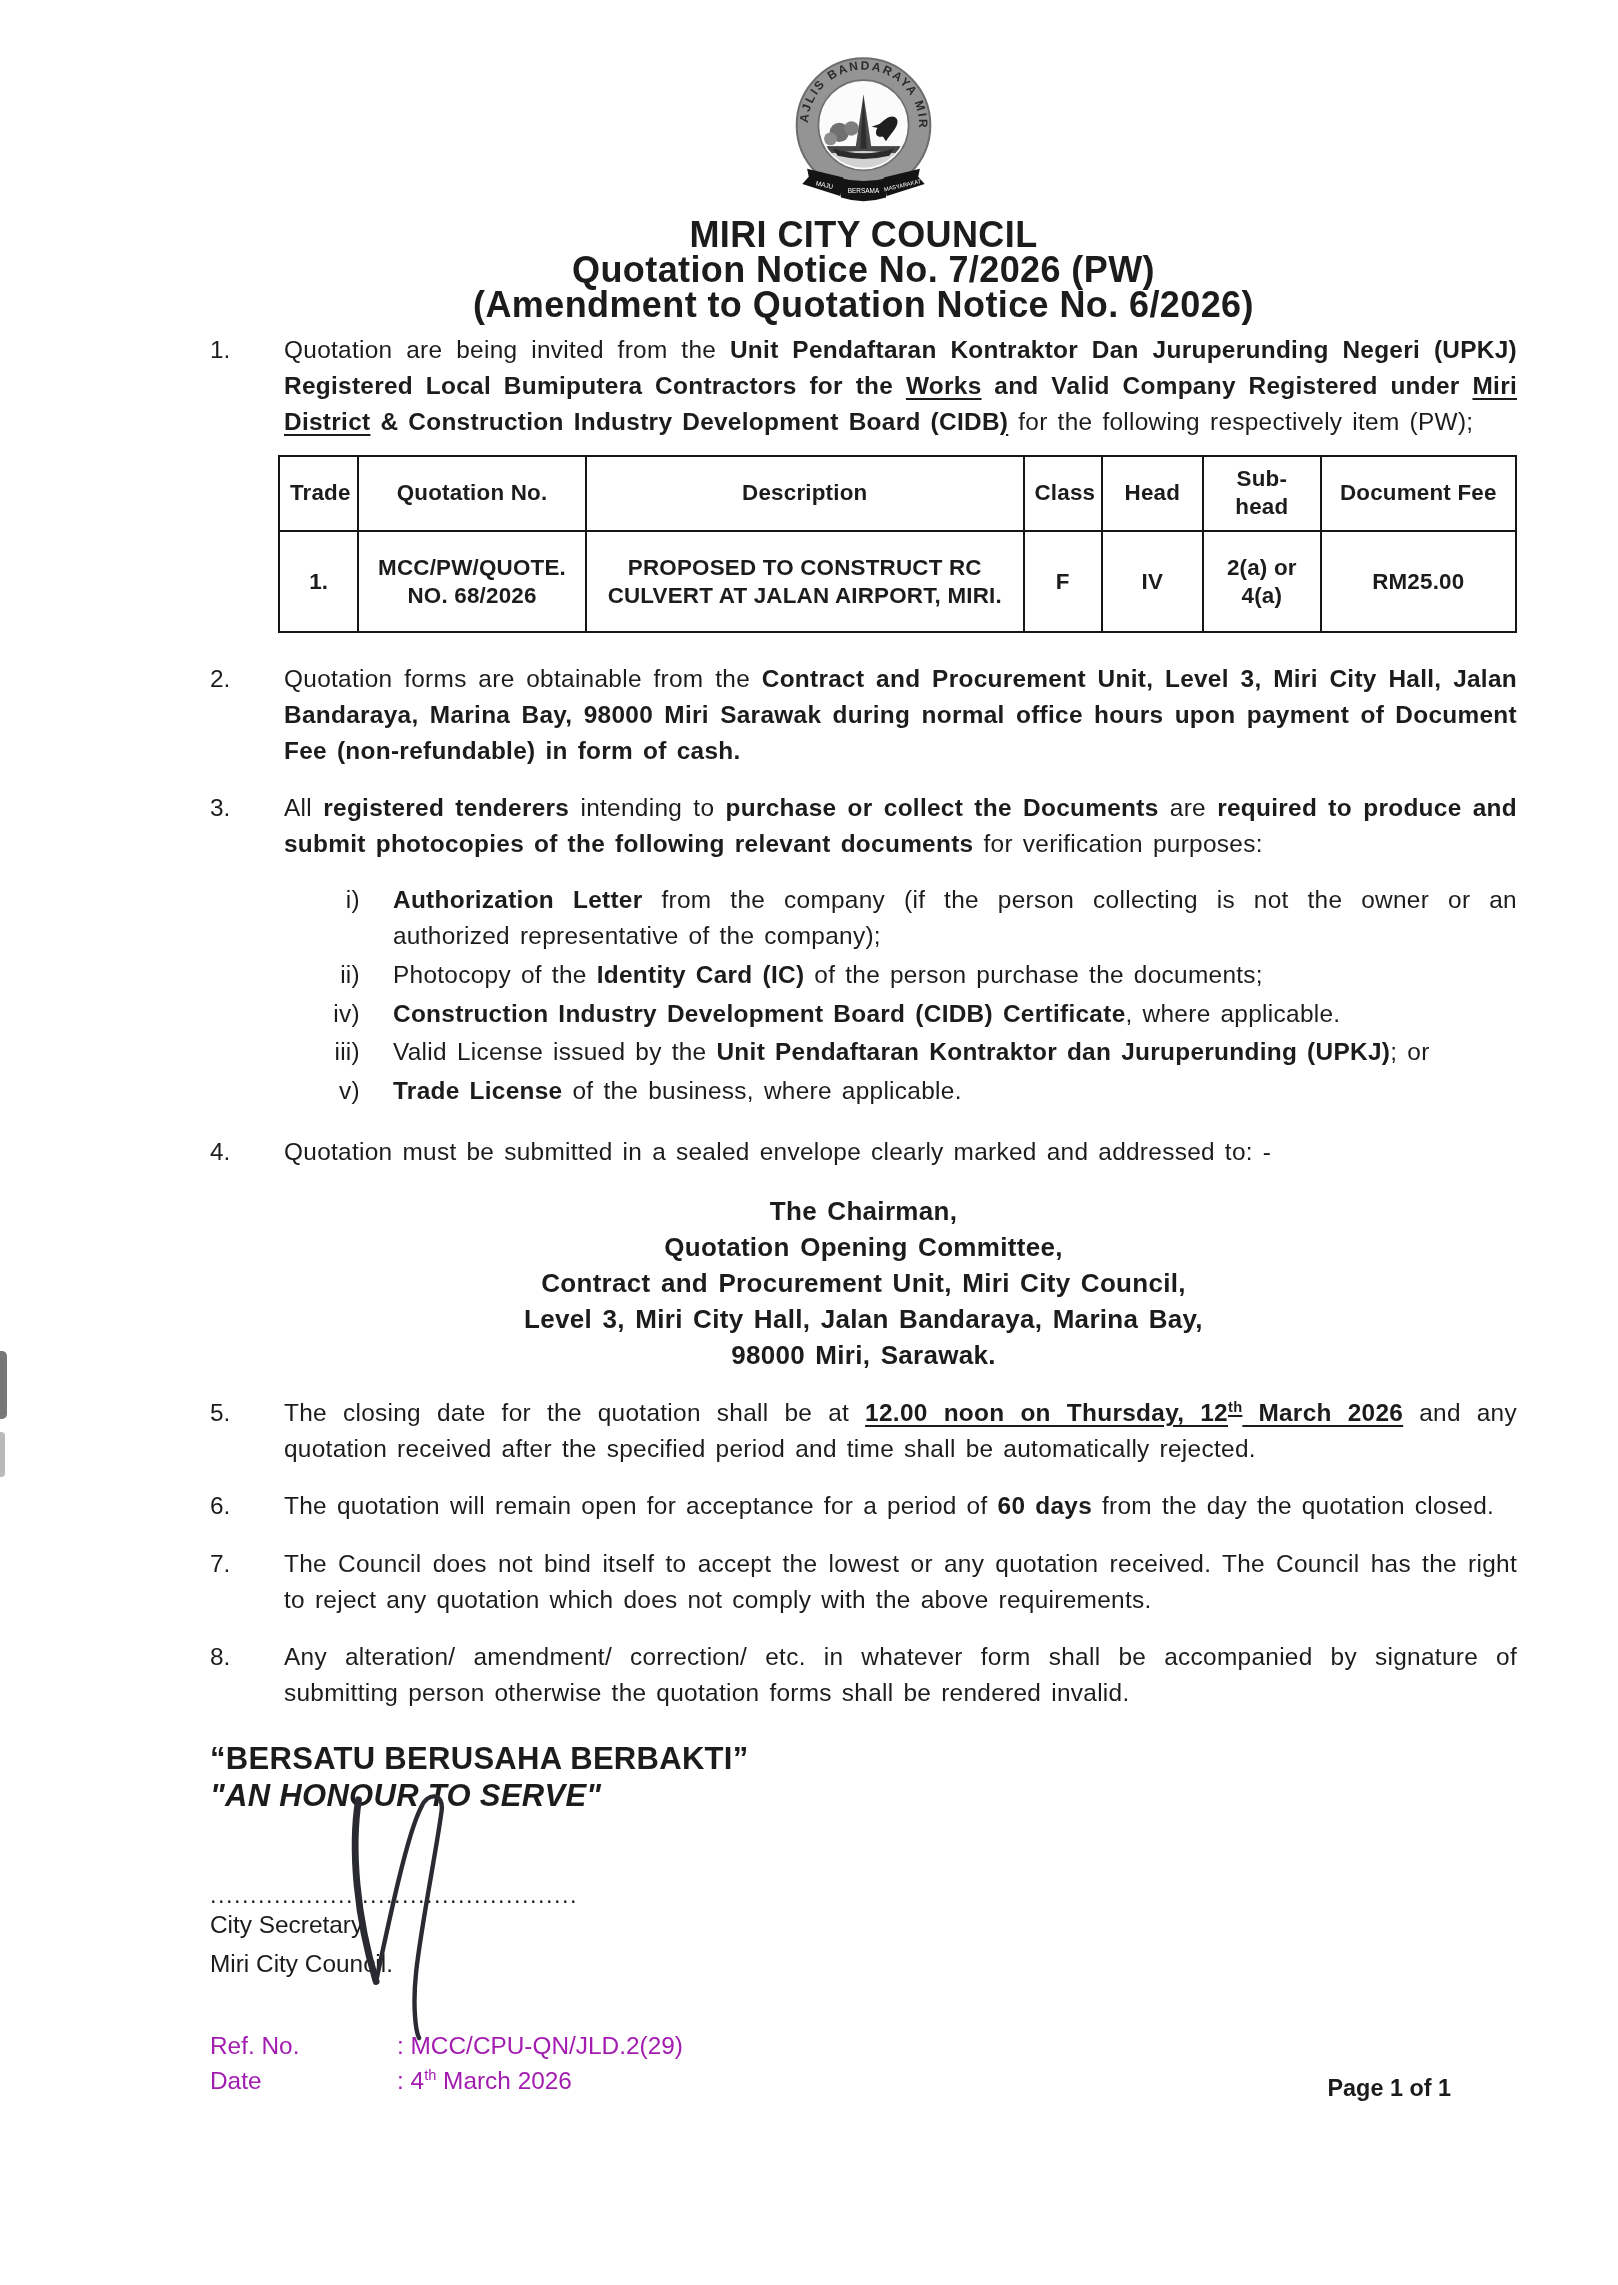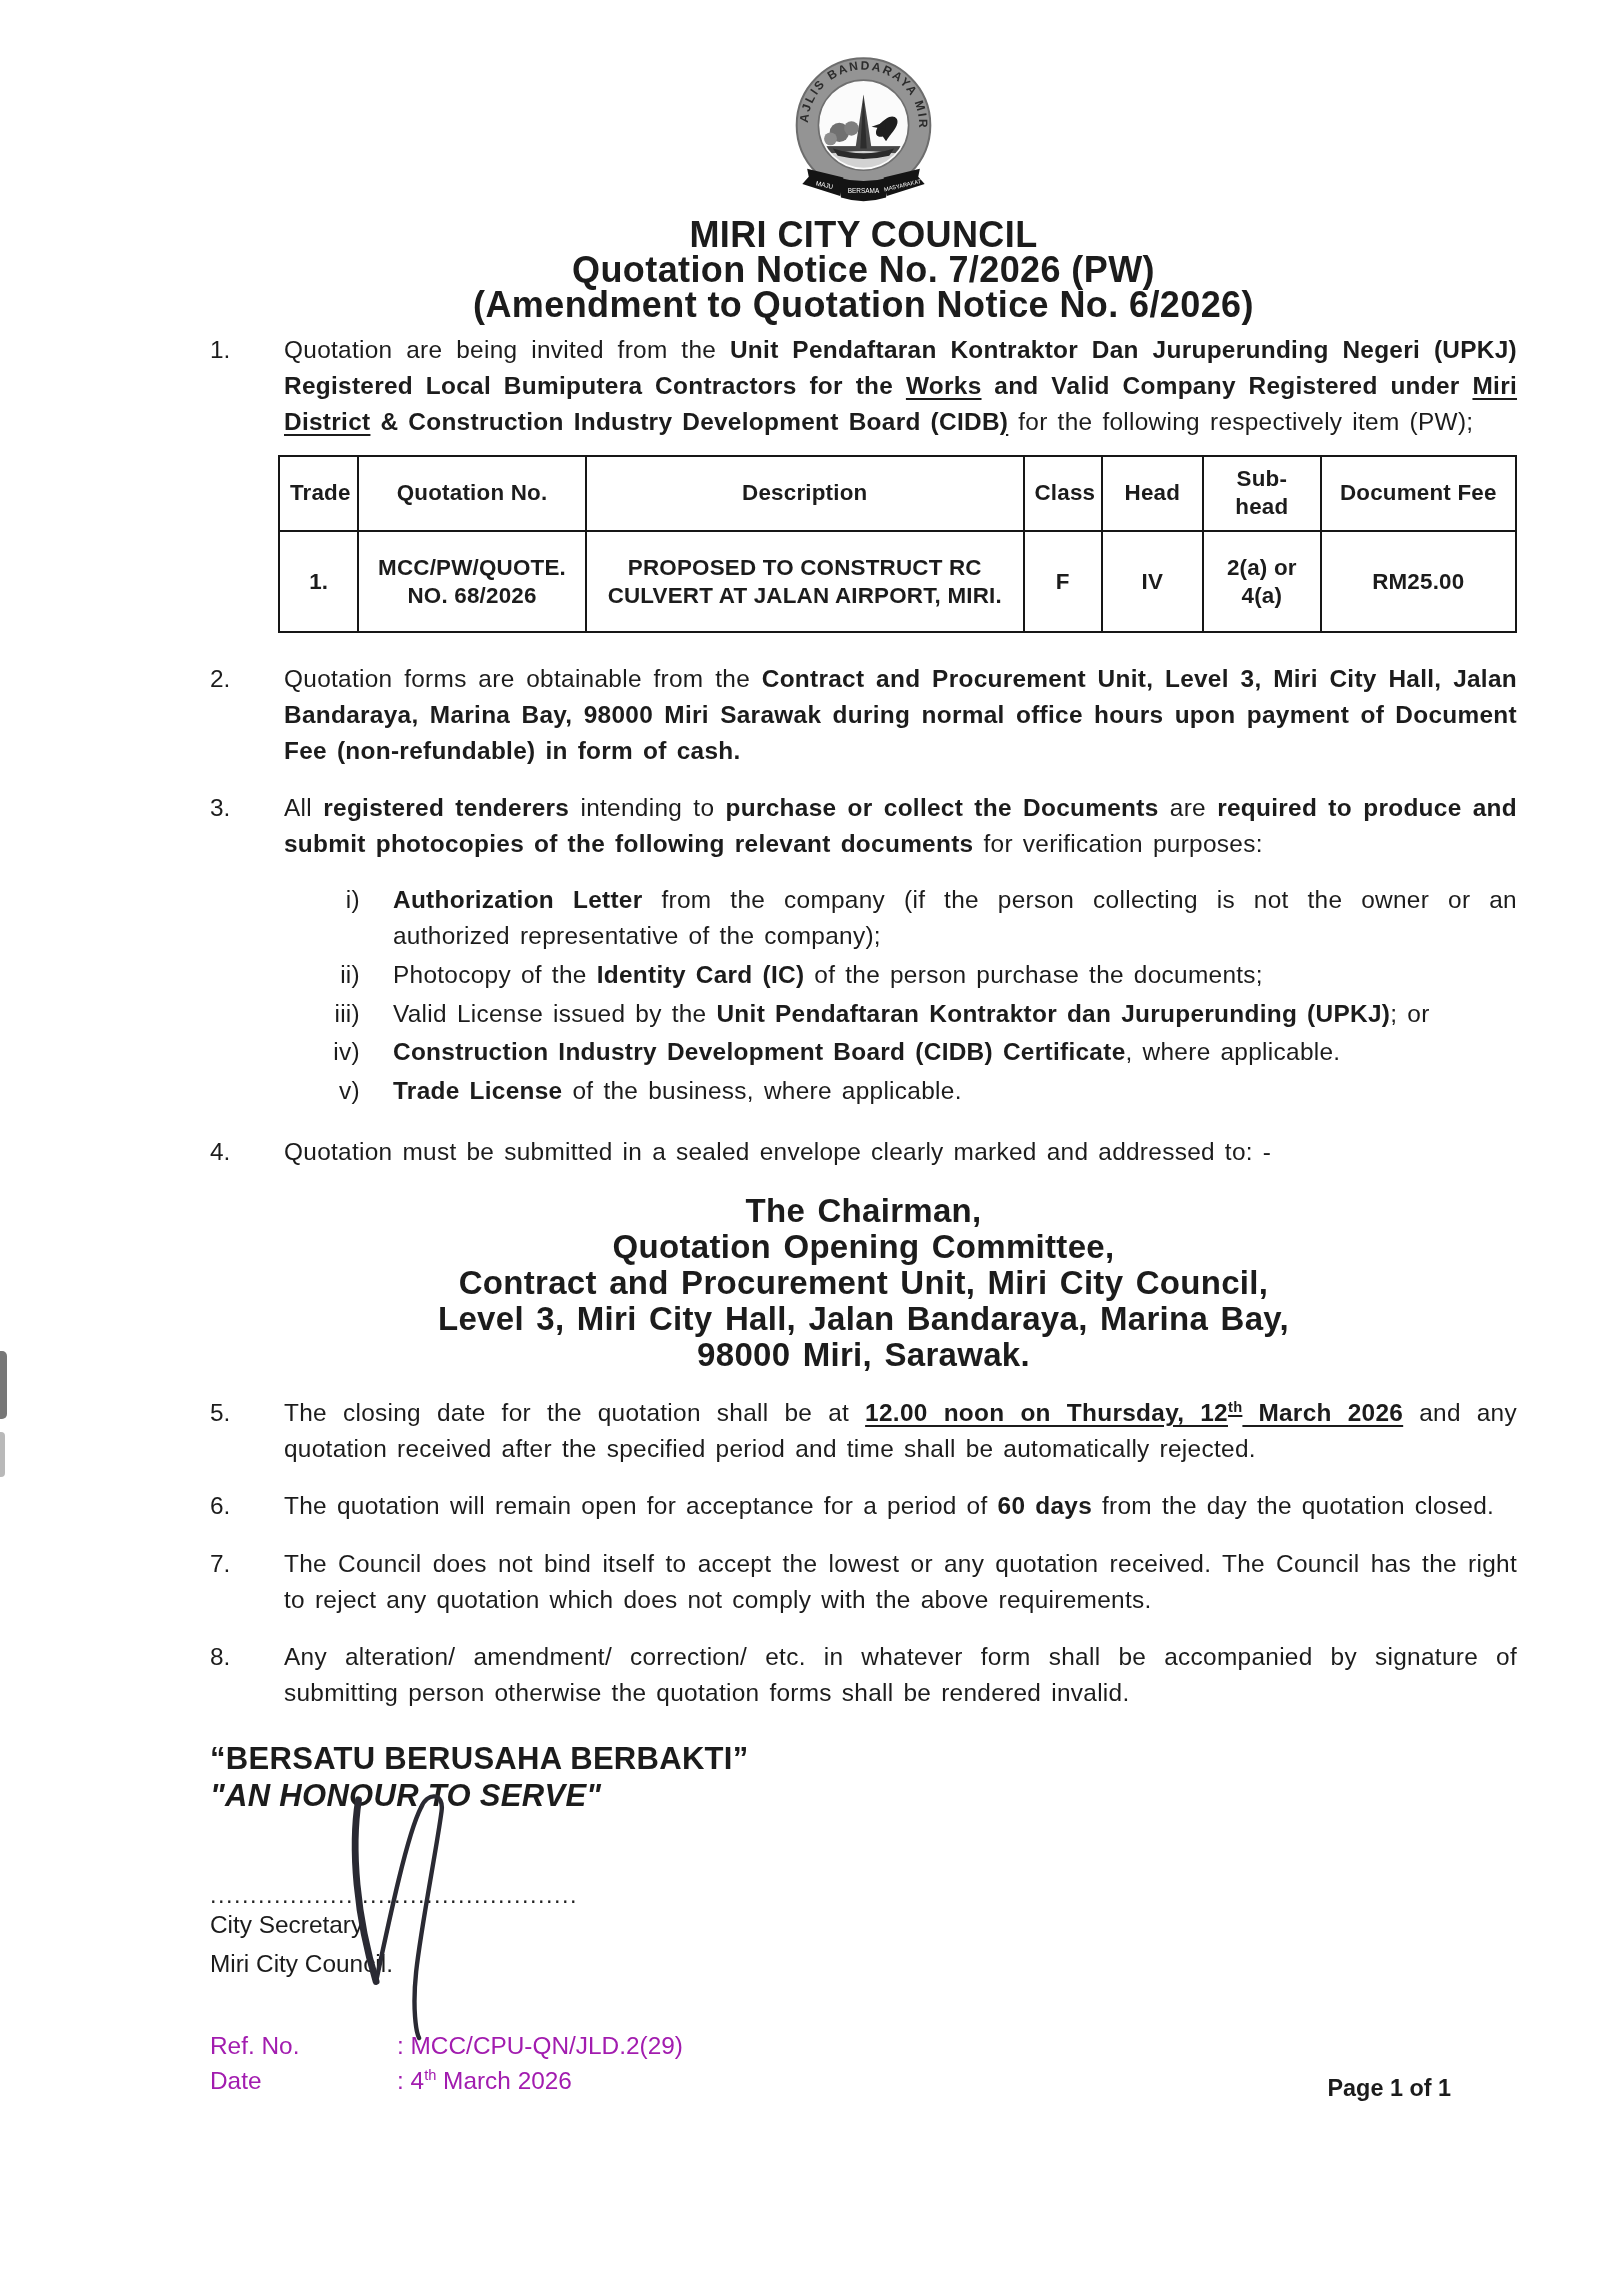--- a/index.html
+++ b/index.html
@@ -33,21 +33,21 @@
   .cell-left{text-align:left;padding-left:12.7px;}
   .cell-desc{text-align:justify;padding:7.8px 13.7px;}
   col.c-item{width:6.4%;}col.c-qno{width:18.4%;}col.c-desc{width:35.4%;}
   col.c-class{width:6.3%;}col.c-head{width:8.2%;}col.c-sub{width:9.5%;}col.c-fee{width:15.8%;}
   
   .sublist{margin:19.5px 0 2px 29px;}
   .sub-item{display:flex;margin-bottom:2.9px;}
   .sub-num{width:47px;flex:none;text-align:right;font-size:24.4px;line-height:36px;}
   .sub-body{flex:1;margin-left:33px;font-size:24.4px;line-height:36px;text-align:justify;letter-spacing:0.3px;word-spacing:2.9px;}
   
-  .address{margin:23.4px 0 0 -74px;text-align:center;font-weight:bold;font-size:33px;line-height:36px;letter-spacing:0.3px;}
+  .address{margin:23.4px 0 0 -74px;text-align:center;font-weight:bold;font-size:26px;line-height:36px;letter-spacing:0.3px;}
   
   .motto{margin-top:33px;font-weight:bold;font-size:31px;line-height:29px;letter-spacing:0.3px;}
   .motto .line2{margin-top:7.8px;font-style:italic;}
   
   .sign-area{position:relative;margin-top:76px;}
   .dots{font-size:23.4px;letter-spacing:1.5px;line-height:19.5px;color:#222;}
   .sig-name{margin-top:7.8px;font-weight:bold;font-size:24.4px;line-height:31px;letter-spacing:0.3px;}
   .sig-line{font-size:24.4px;line-height:39px;}
   svg.signature{position:absolute;left:129px;top:-98px;pointer-events:none;}
   
@@ -162,26 +162,26 @@
         <div class="sublist">
           <div class="sub-item">
             <div class="sub-num">i)</div>
             <div class="sub-body"><span class="b">Authorization Letter</span><span> from the company (if the person collecting is not the owner or an authorized representative of the company);</span></div>
           </div>
           <div class="sub-item">
             <div class="sub-num">ii)</div>
             <div class="sub-body"><span>Photocopy of the </span><span class="b">Identity Card (IC)</span><span> of the person purchase the documents;</span></div>
           </div>
           <div class="sub-item">
+            <div class="sub-num">iv)</div>
+            <div class="sub-body"><span class="b">Construction Industry Development Board (CIDB) Certificate</span><span>, where applicable.</span></div>
+          </div>
+          <div class="sub-item">
             <div class="sub-num">iii)</div>
             <div class="sub-body"><span>Valid License issued by the </span><span class="b">Unit Pendaftaran Kontraktor dan Juruperunding (UPKJ)</span><span>; or</span></div>
-          </div>
-          <div class="sub-item">
-            <div class="sub-num">iv)</div>
-            <div class="sub-body"><span class="b">Construction Industry Development Board (CIDB) Certificate</span><span>, where applicable.</span></div>
           </div>
           <div class="sub-item">
             <div class="sub-num">v)</div>
             <div class="sub-body"><span class="b">Trade License</span><span> of the business, where applicable.</span></div>
           </div>
         </div>
       </div>
     </div>
 
     <div class="num-item">

